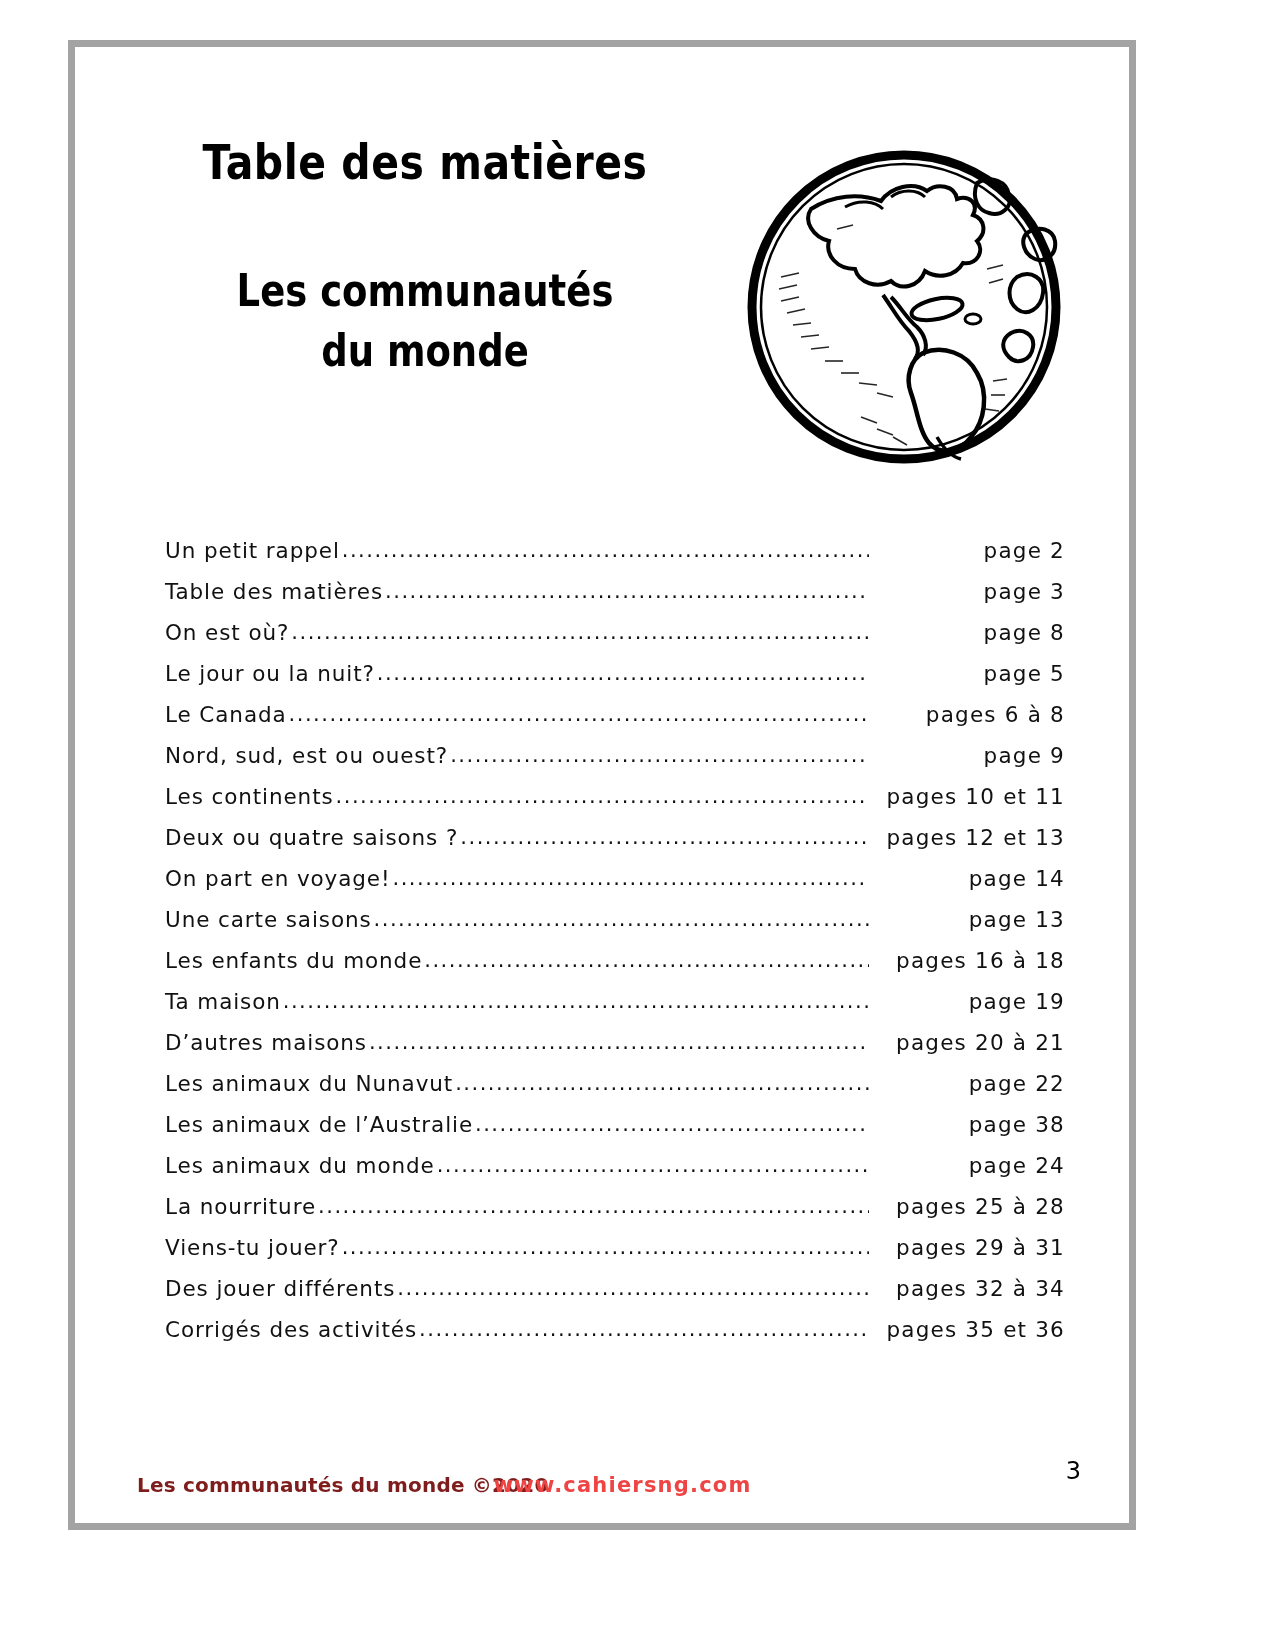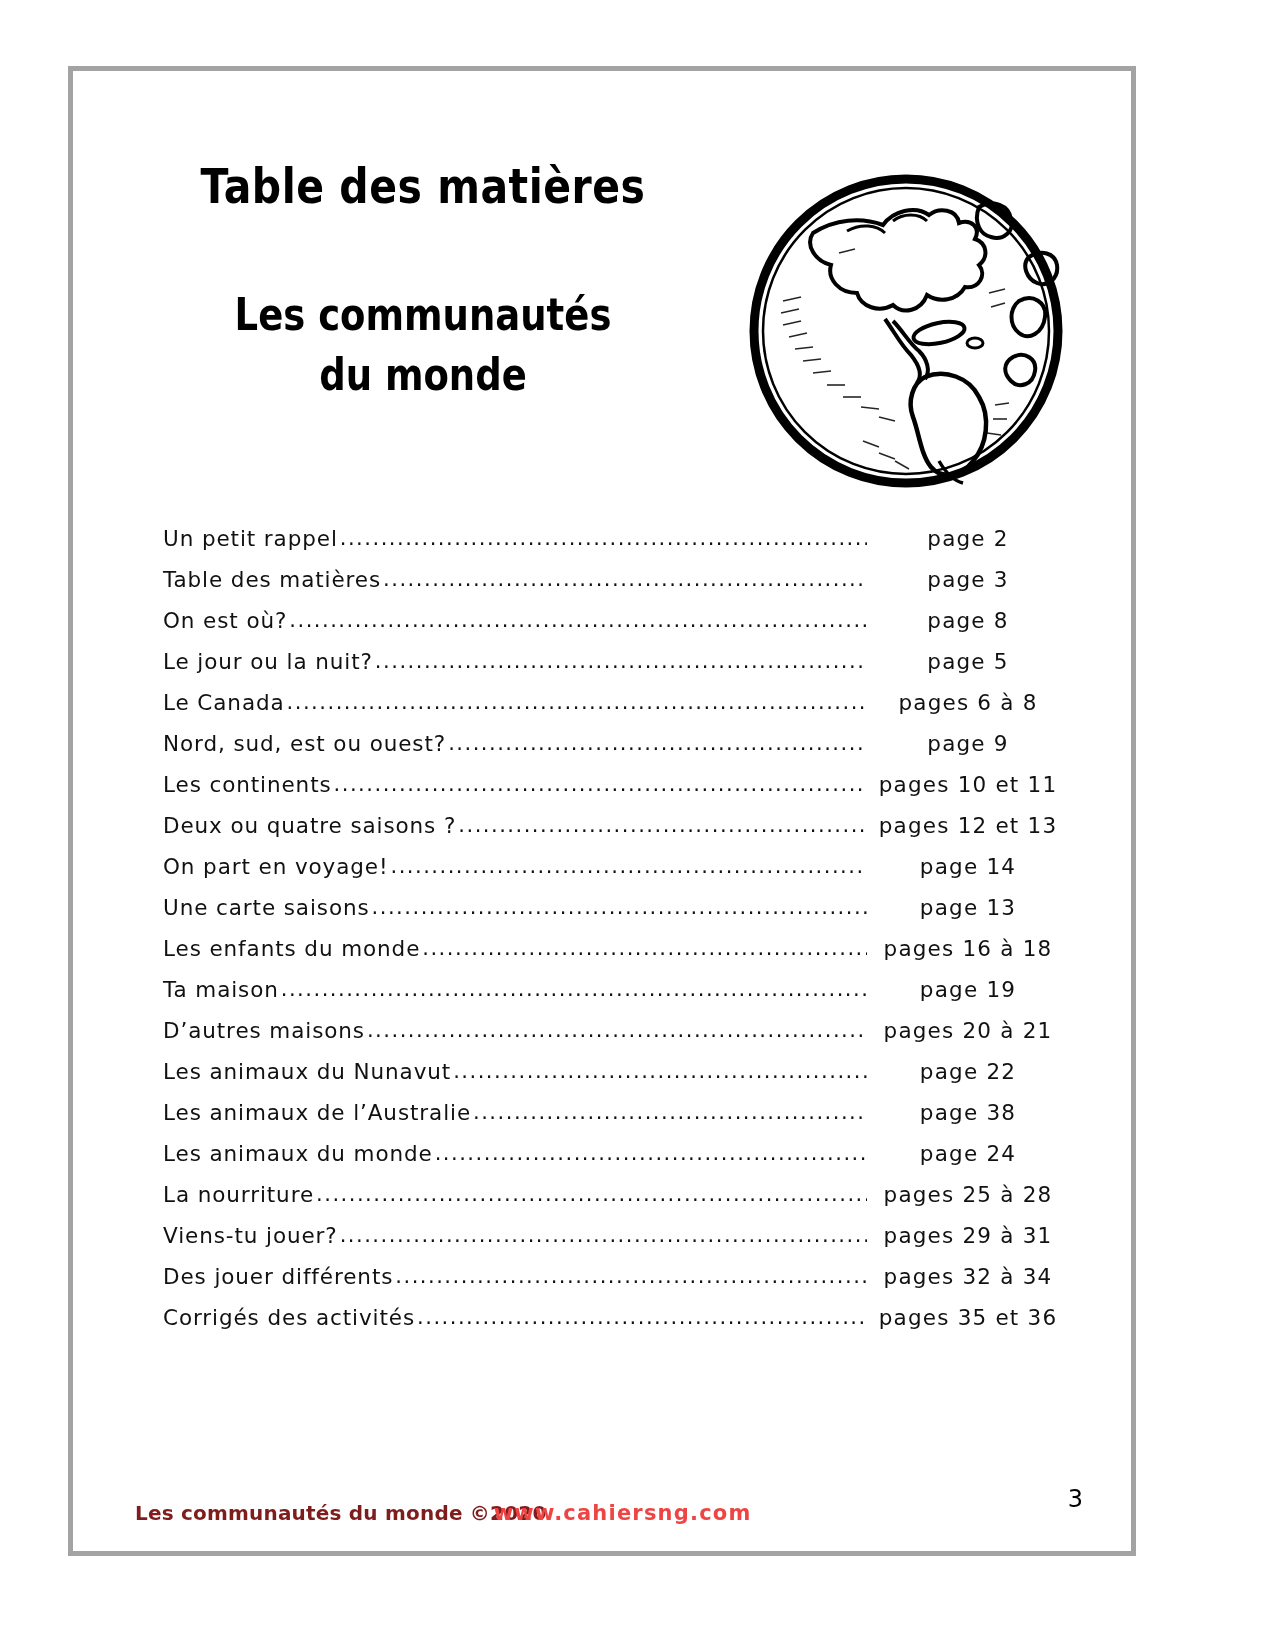--- a/index.html
+++ b/index.html
@@ -12,24 +12,24 @@
     height: 1650px;
     font-family: "DejaVu Sans", sans-serif;
     color: #000;
     position: relative;
     overflow: hidden;
   }
 
   .page {
     position: absolute;
     left: 68px;
-    top: 66px;
+    top: 40px;
     width: 1068px;
     height: 1490px;
-    border: 5px solid #a3a3a3;
+    border: 7px solid #a3a3a3;
     box-sizing: border-box;
     background: #fff;
   }
 
   .inner {
     position: absolute;
     left: 0; top: 0; right: 0; bottom: 0;
     padding: 0;
   }
 
@@ -110,22 +110,23 @@
     font-size: 21px;
     letter-spacing: 1.5px;
     color: #111;
     position: relative;
     top: -1px;
   }
 
   .toc-page {
     flex: 0 0 190px;
     white-space: nowrap;
-    text-align: center;
+    text-align: right;
     letter-spacing: 1.2px;
+    margin-top: 36px;
   }
 
   
   .footer {
     position: absolute;
     left: 0;
     bottom: 26px;
     width: 100%;
     height: 40px;
   }

